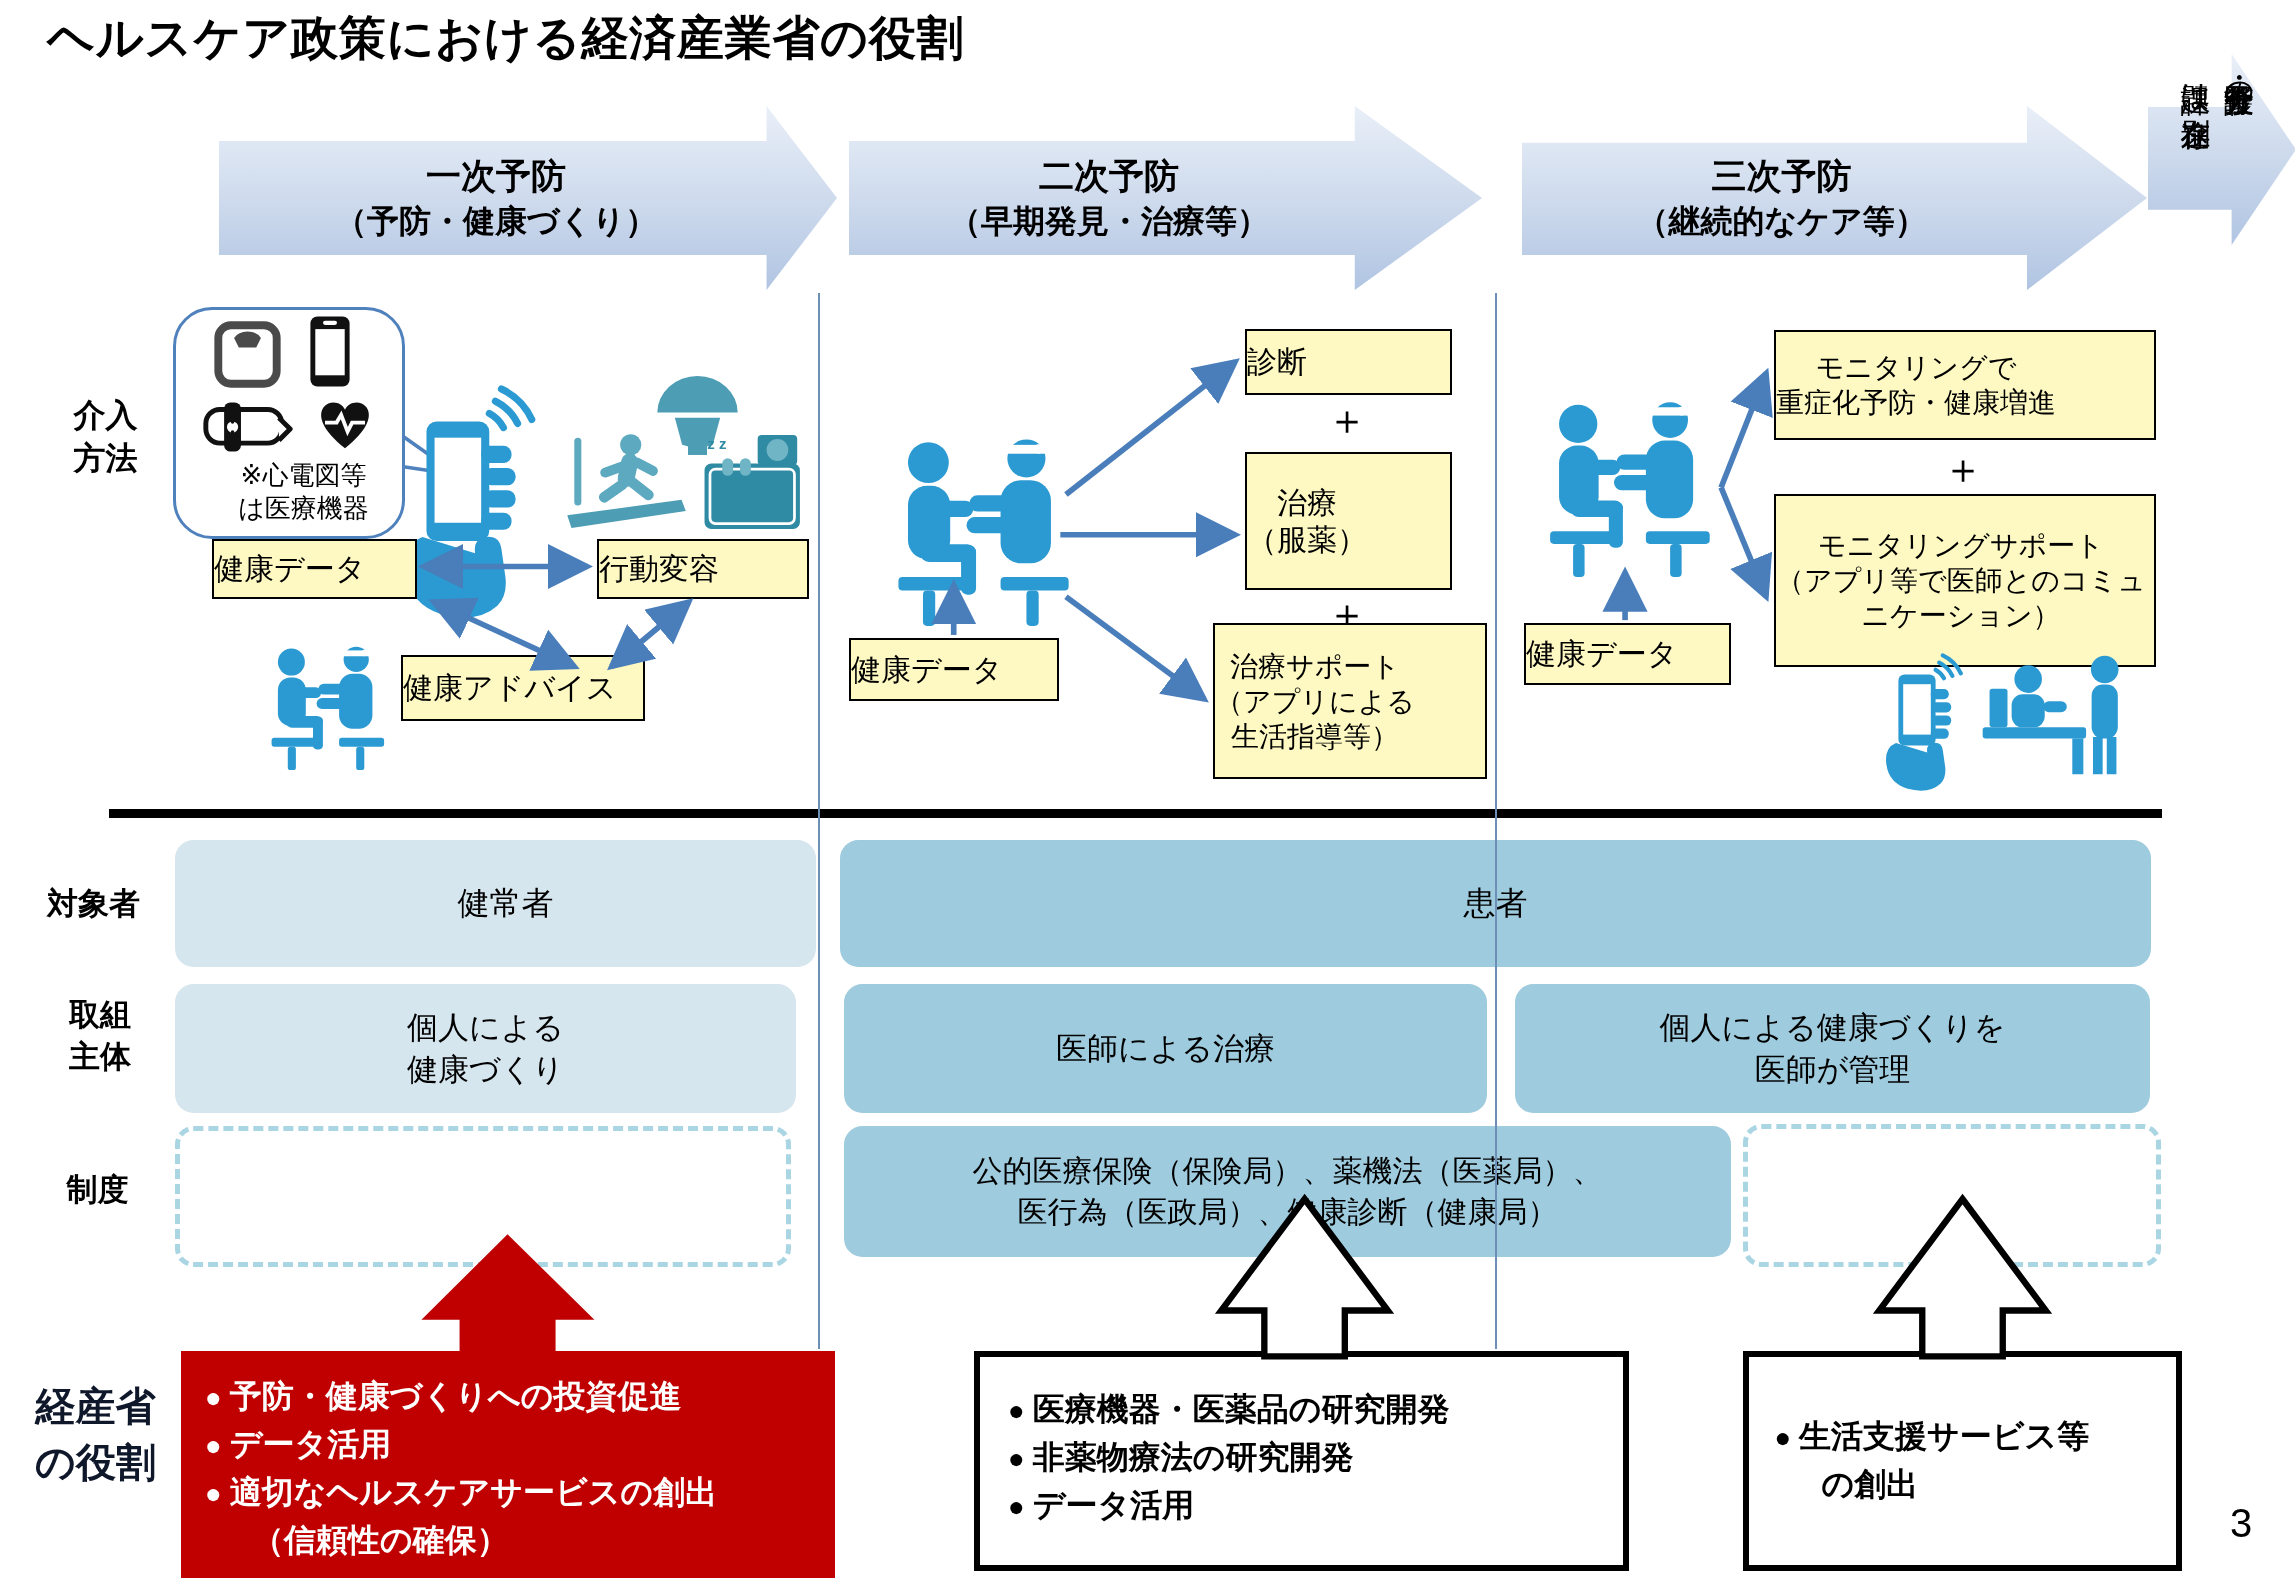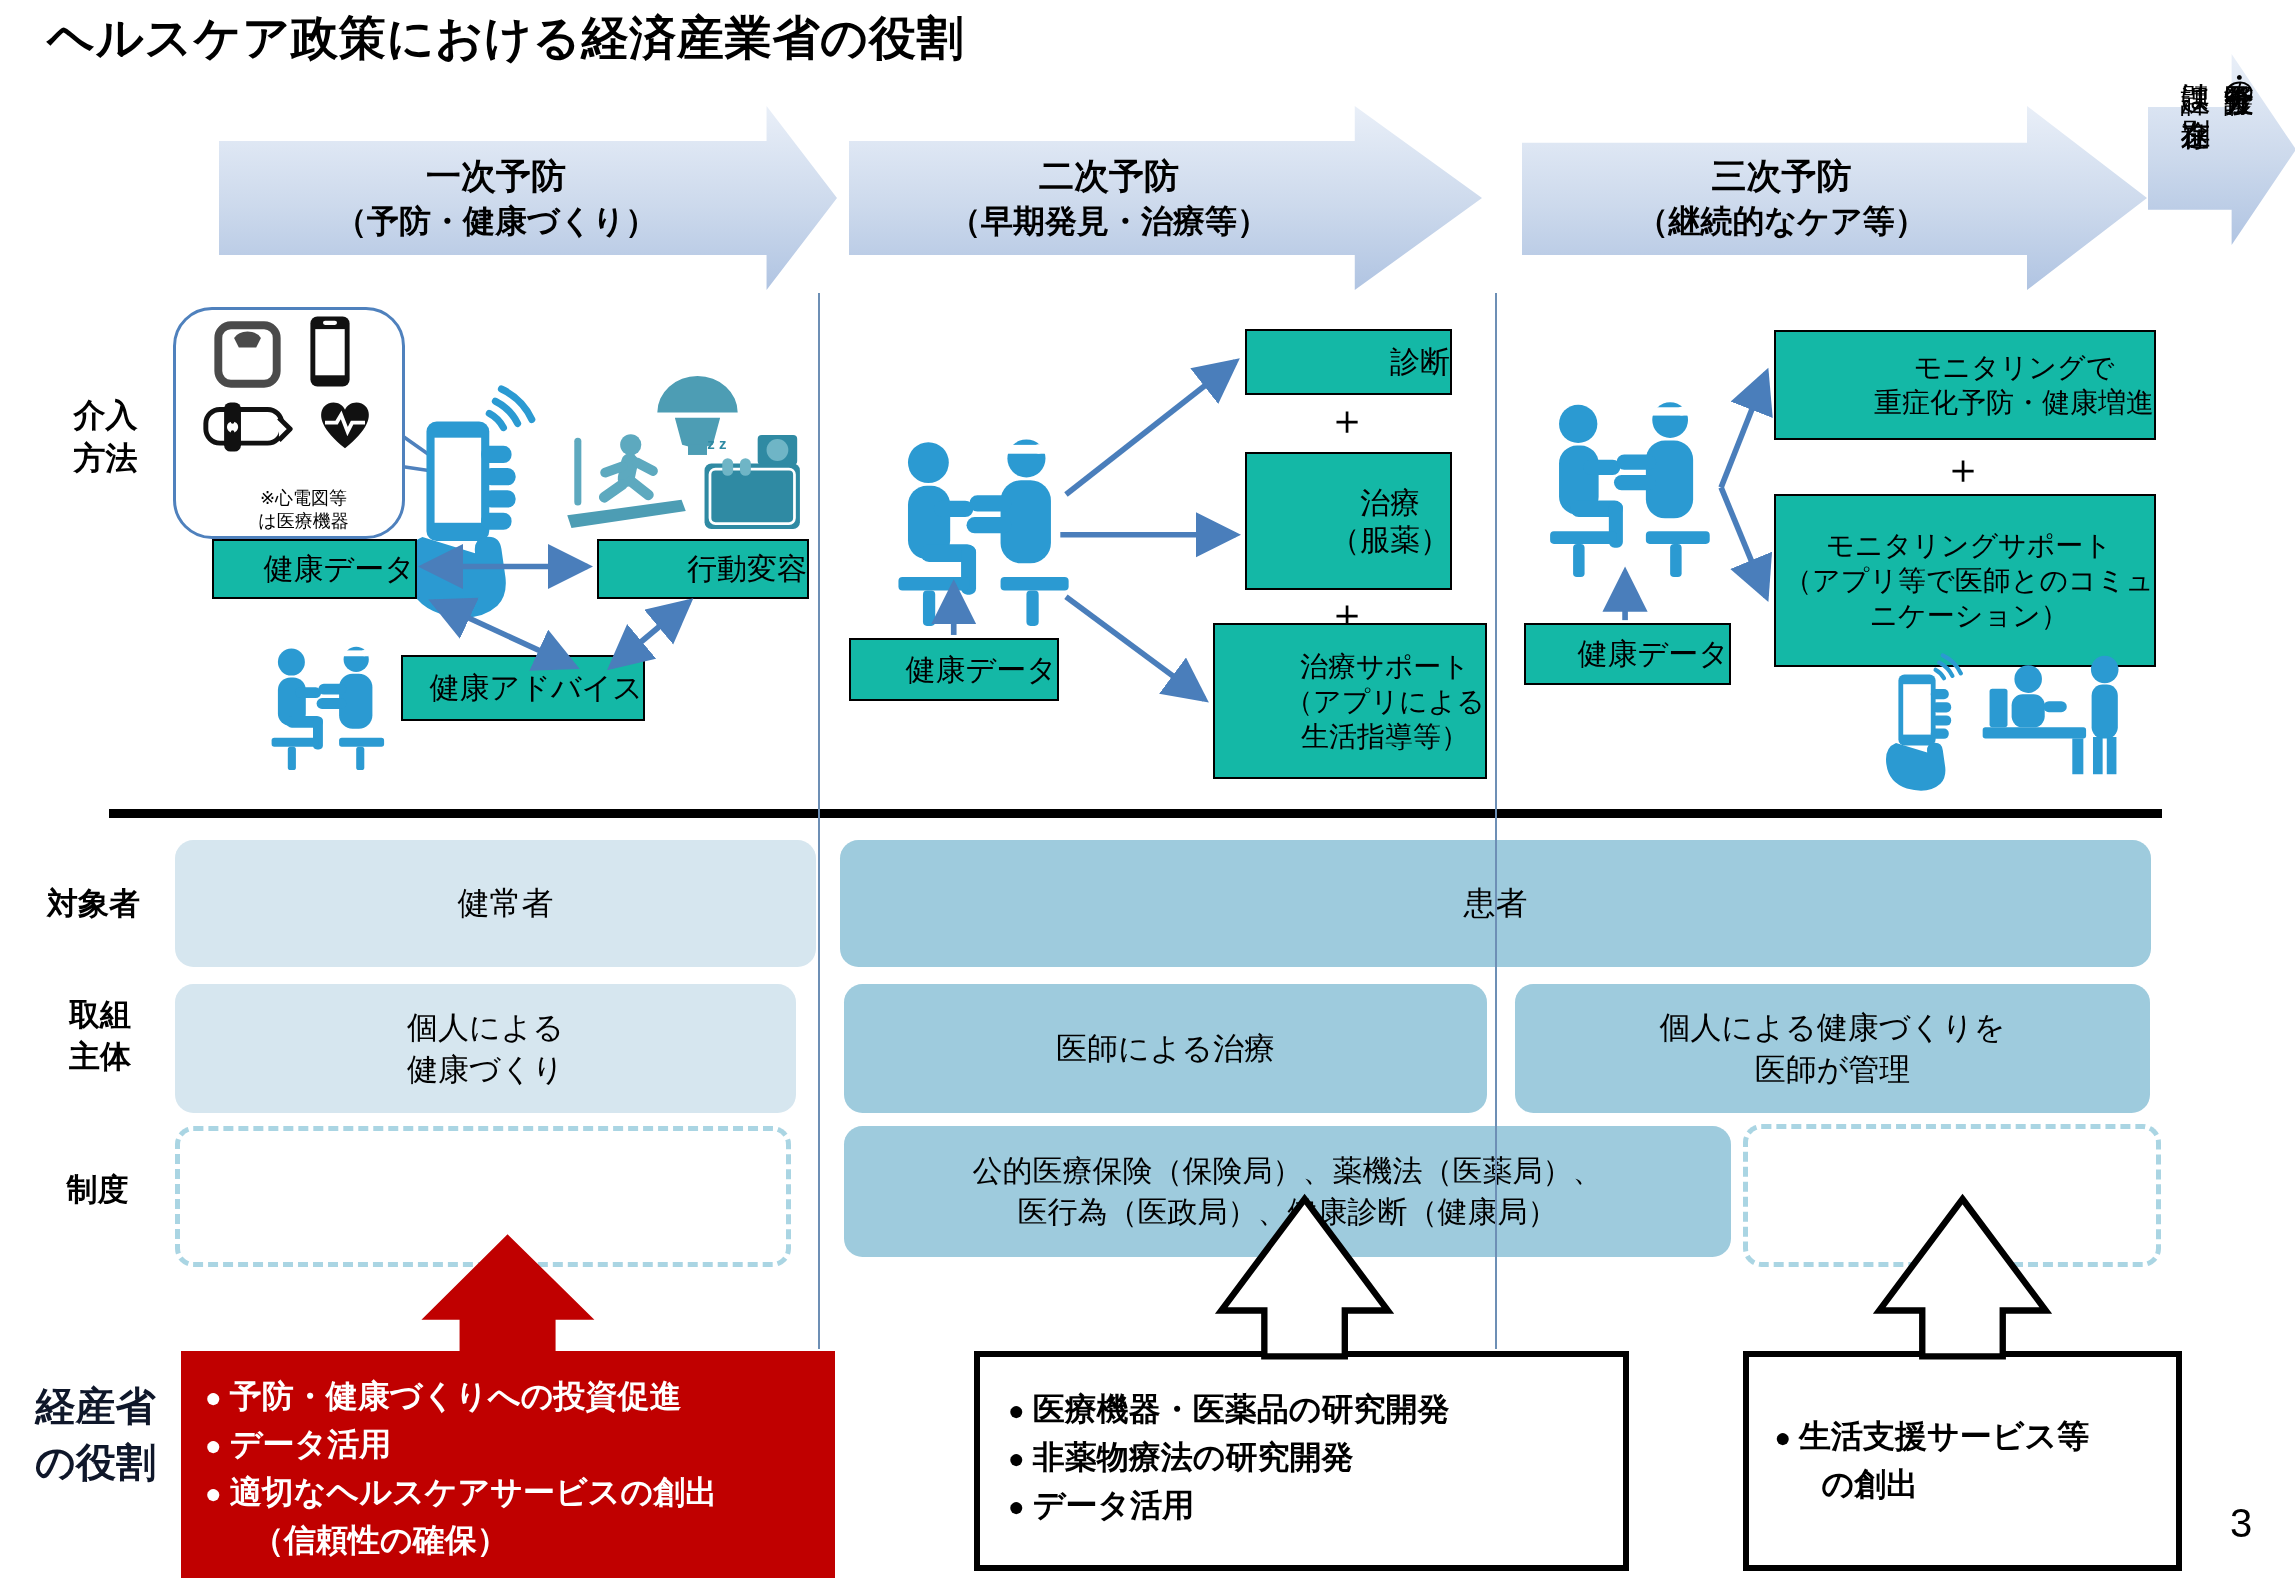--- a/index.html
+++ b/index.html
@@ -28,27 +28,27 @@
   .seclabel{font-weight:700;text-align:center;}
   #lbl-intervention{left:49px;top:394px;width:113px;font-size:32px;line-height:1.35;}
   #lbl-target{left:30px;top:883px;width:127px;font-size:31px;}
   #lbl-actor{left:54px;top:994px;width:92px;font-size:31px;line-height:1.35;}
   #lbl-system{left:55px;top:1169px;width:85px;font-size:31px;}
   #lbl-meti{left:0px;top:1378px;width:191px;font-size:40px;line-height:1.4;color:#0f172a;text-align:center;}
   
   .vdivider{width:2.1px;top:293px;height:1056px;background:#6d8fb5;z-index:5;}
   .hline{left:109px;top:809px;width:2053px;height:9.2px;background:#000;z-index:4;}
   
-  .wbox{background:#14b8a6;border:2.1px solid #000;display:flex;align-items:center;justify-content:flex-end;
+  .wbox{background:#fef9c3;border:2.1px solid #000;display:flex;align-items:center;justify-content:flex-start;
         text-align:center;font-size:30px;line-height:1.25;z-index:3;}
   .plus{font-size:41px;font-weight:400;z-index:3;text-align:center;}
   
   .bubble{left:173px;top:307px;width:226px;height:226px;border:3.5px solid #4f81bd;border-radius:39px;
           background:#fff;z-index:2;}
-  .bubble-note{left:209px;top:459px;width:189px;font-size:18px;line-height:1.25;text-align:center;z-index:3;margin-top:28px;}
+  .bubble-note{left:209px;top:459px;width:189px;font-size:26px;line-height:1.25;text-align:center;z-index:3;}
   
   .rowbox{border-radius:18.4px;display:flex;align-items:center;justify-content:center;text-align:center;
           font-size:32px;line-height:1.35;z-index:2;}
   .pale{background:#d6e6ef;}
   .teal{background:#9ecbdd;}
   .dashedbox{border:5px dashed #aad5e3;border-radius:18.4px;background:#fff;z-index:2;}
   
   .meti-box{box-sizing:border-box;z-index:3;}
   #meti-red{left:181px;top:1351px;width:654px;height:227px;background:#c00000;color:#fff;padding:21px 14px 0 24px;}
   #meti-mid{left:974px;top:1351px;width:655px;height:220px;background:#fff;border:6.4px solid #000;padding:28px 7px 0 28px;}

